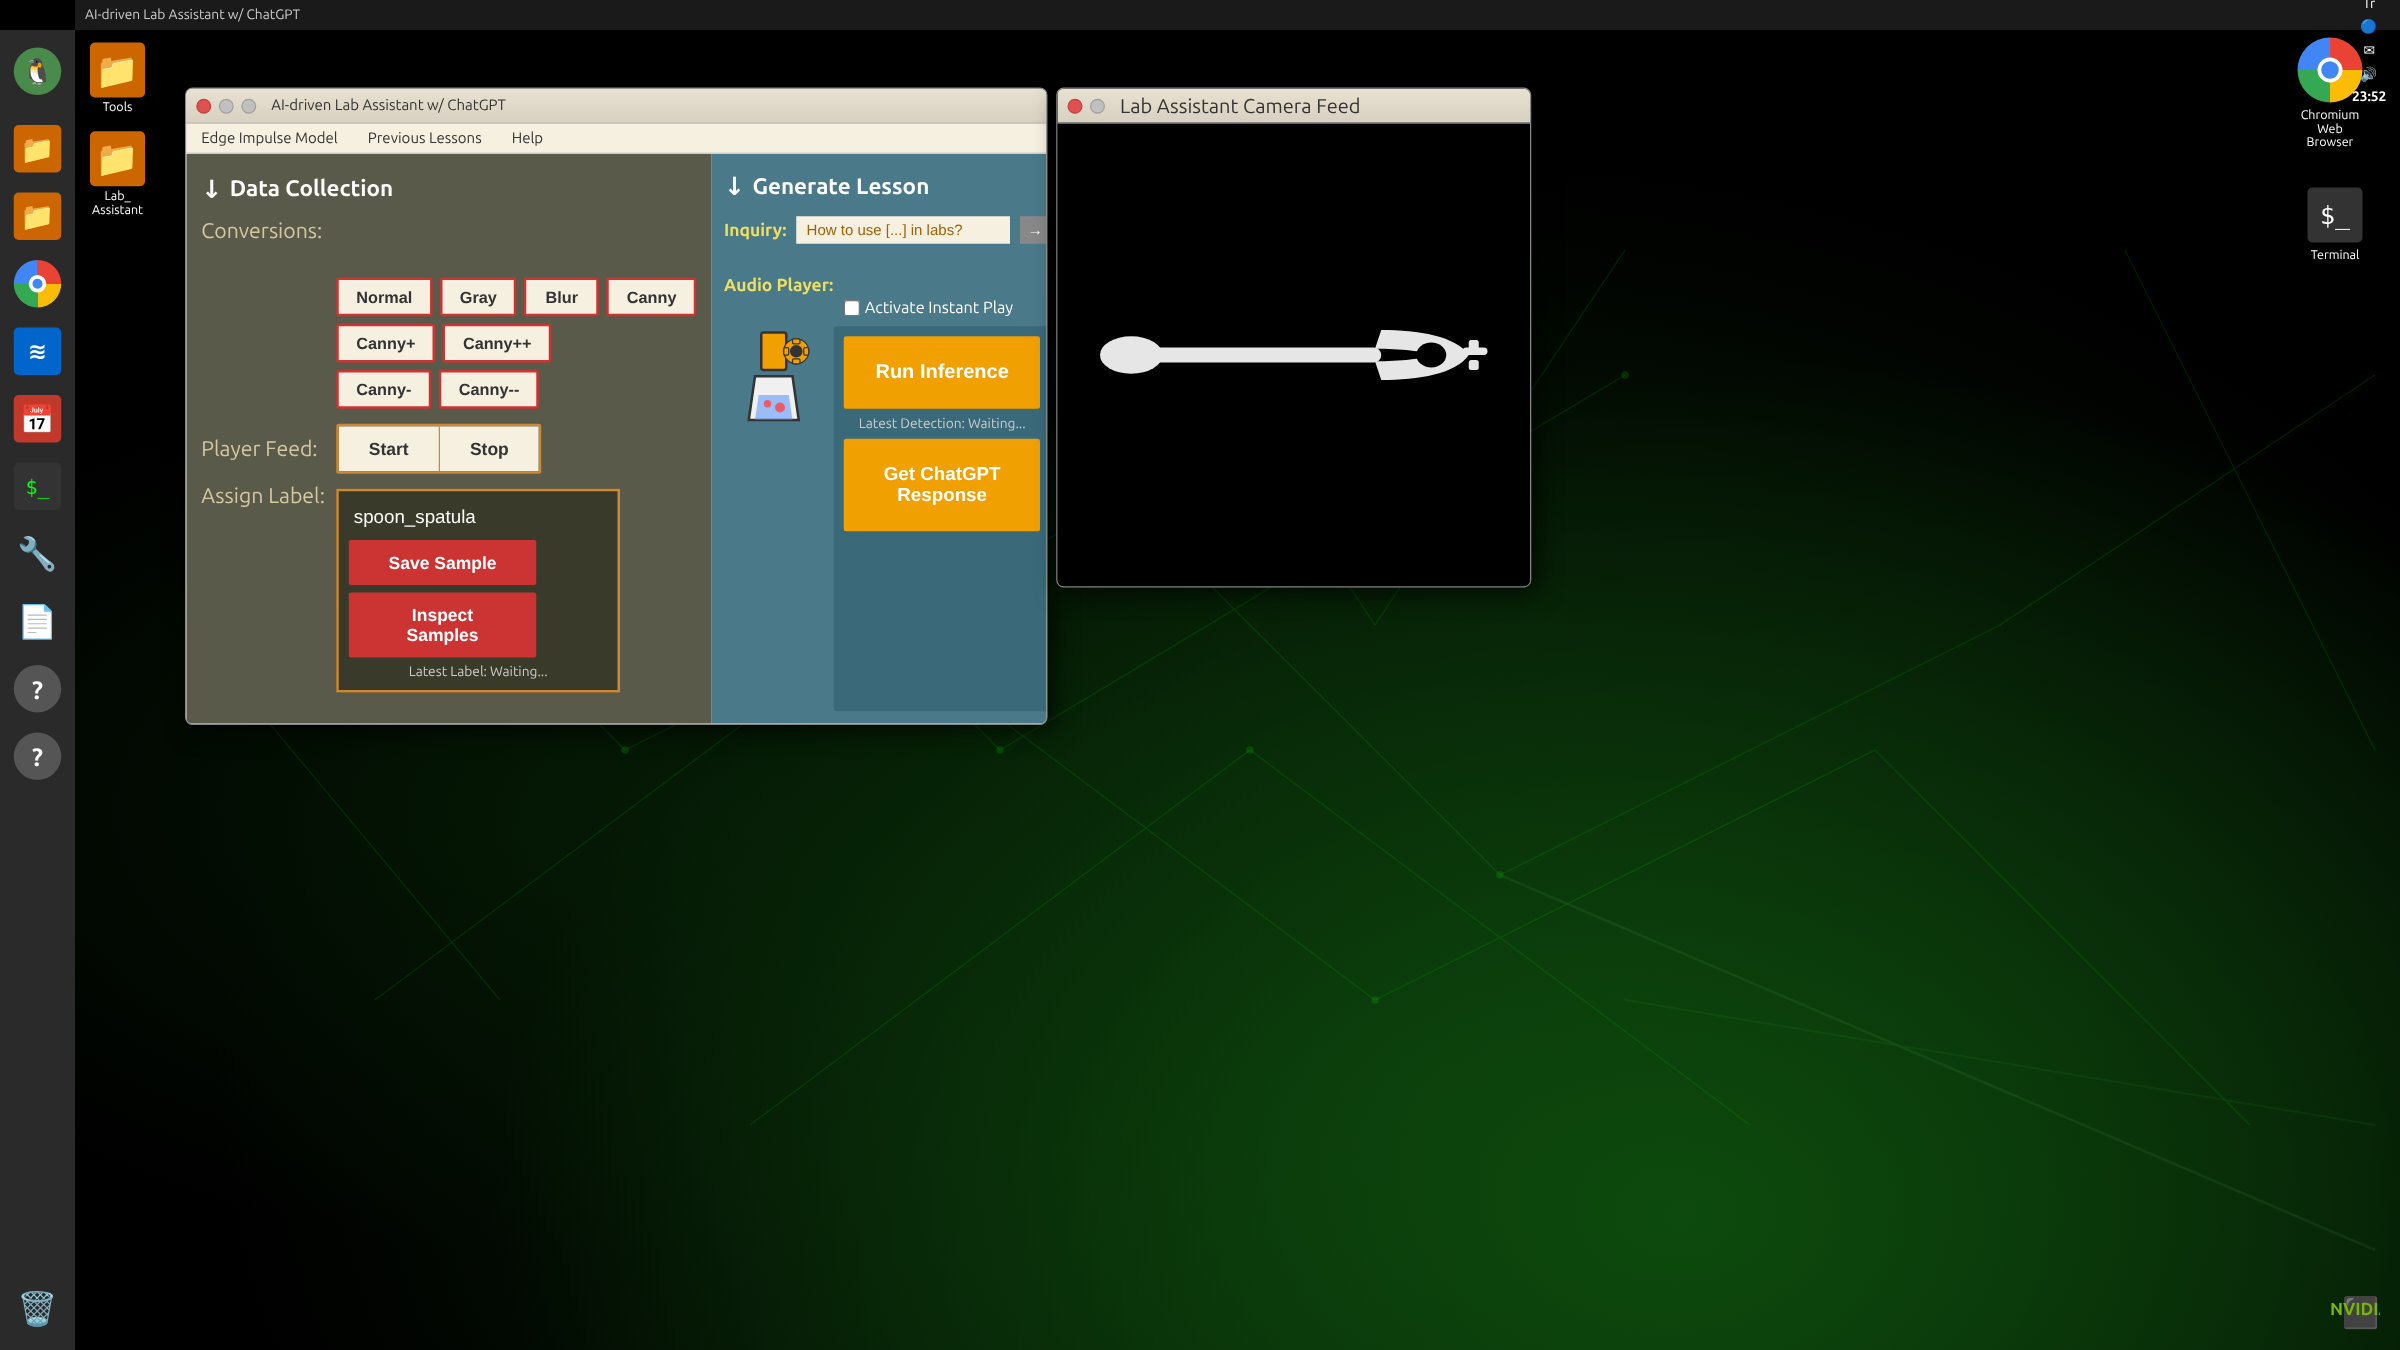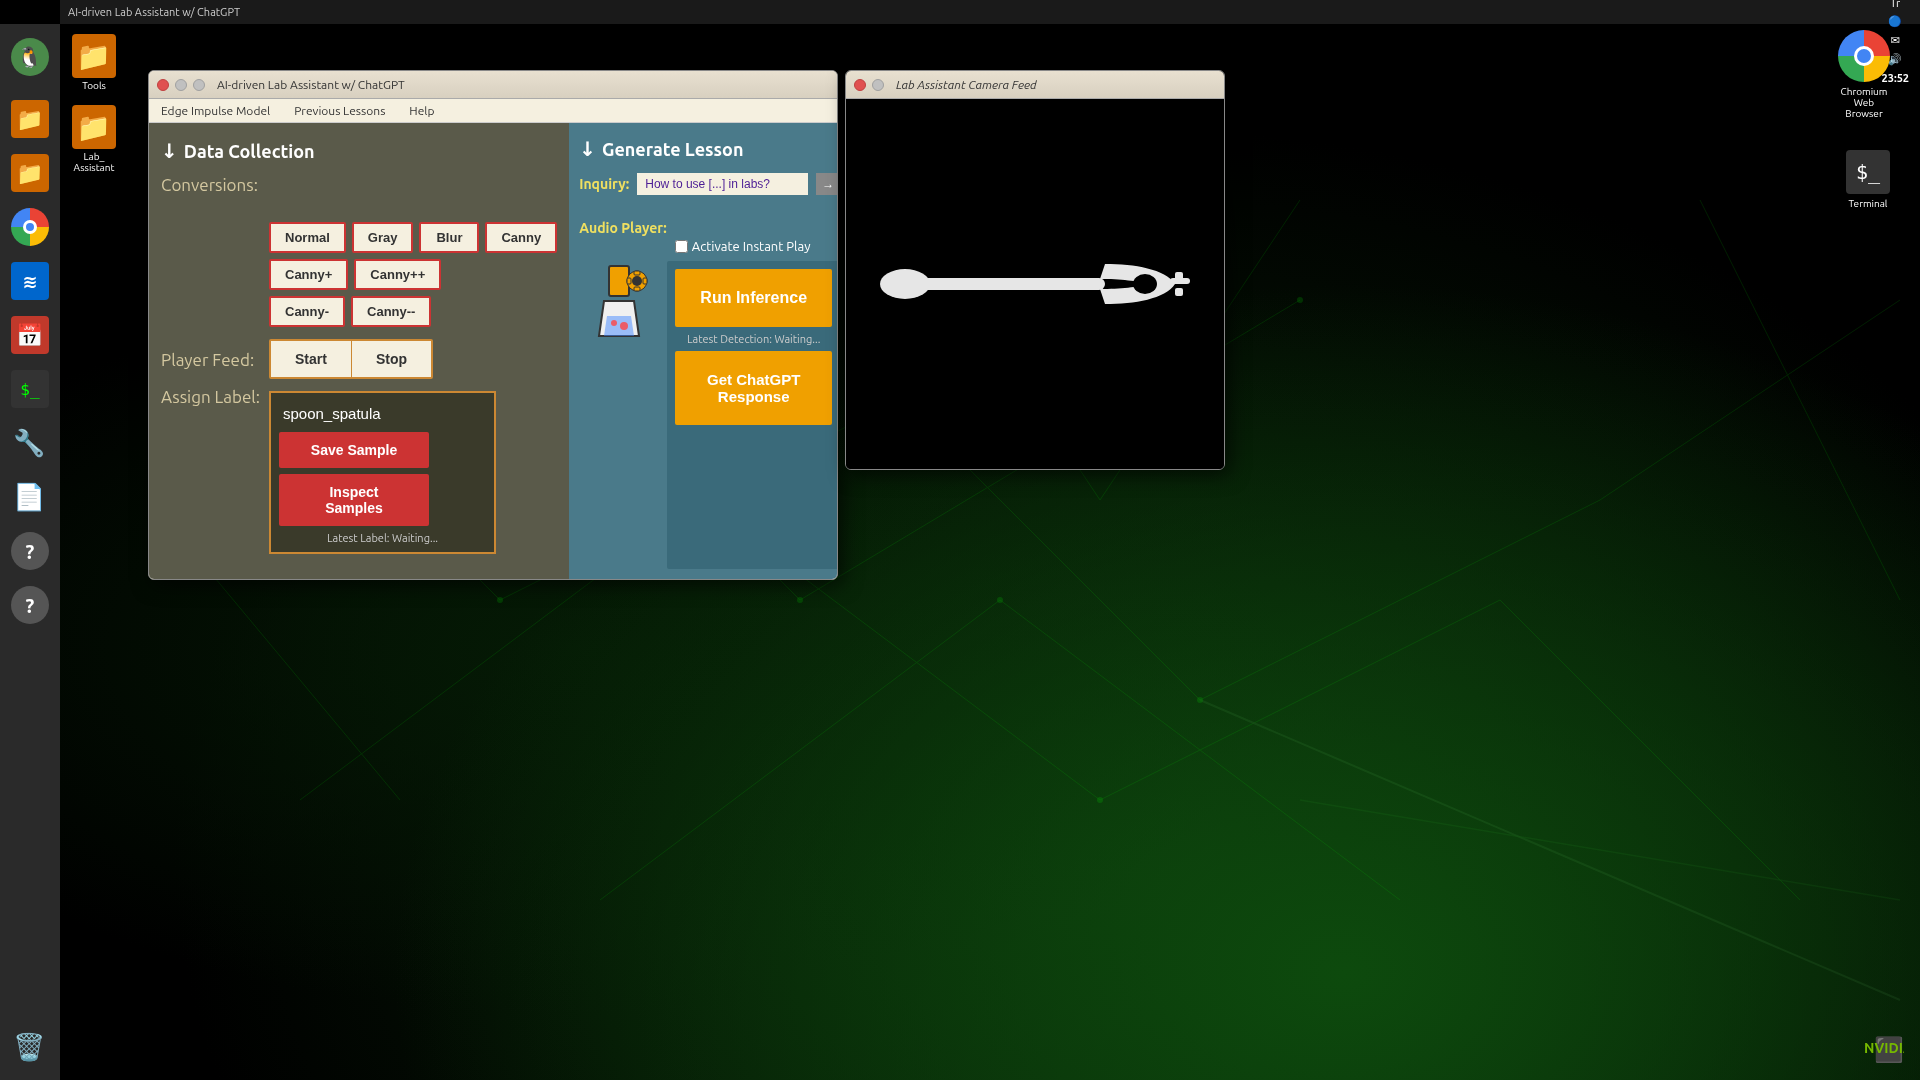--- a/index.html
+++ b/index.html
@@ -281,21 +281,21 @@
       align-items: center;
       gap: 8px;
     }
     .inquiry-label { color: #f0e060; font-size: 14px; font-weight: bold; }
     .inquiry-input {
       flex: 1;
       background: #f5f0e0;
       border: none;
       padding: 4px 8px;
       font-size: 12px;
-      color: #4c1d95;
+      color: #a16207;
     }
     .inquiry-btn {
       background: #888;
       border: none;
       color: white;
       padding: 4px 6px;
       cursor: pointer;
       font-size: 12px;
     }
     .audio-row {
@@ -377,21 +377,21 @@
     .cam-titlebar {
       height: 28px;
       background: linear-gradient(to bottom, #e8e0d0, #d8d0c0);
       display: flex;
       align-items: center;
       padding: 0 8px;
       gap: 6px;
       border-bottom: 1px solid #aaa;
       flex-shrink: 0;
     }
-    .cam-title { font-size: 12px; color: #333; margin-left: 6px; font-style: italic; }
+    .cam-title { font-size: 16px; color: #333; margin-left: 6px; }
     .cam-feed {
       flex: 1;
       background: #000;
       display: flex;
       align-items: center;
       justify-content: center;
       position: relative;
     }
 
     

